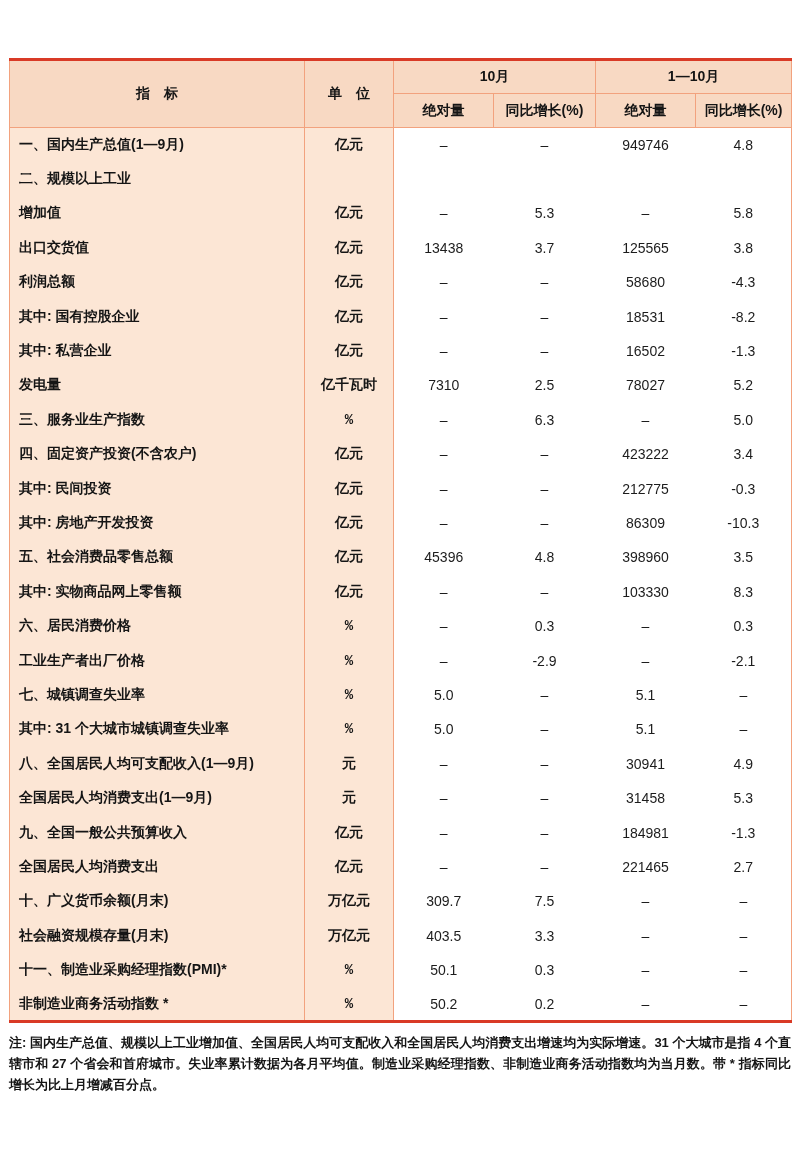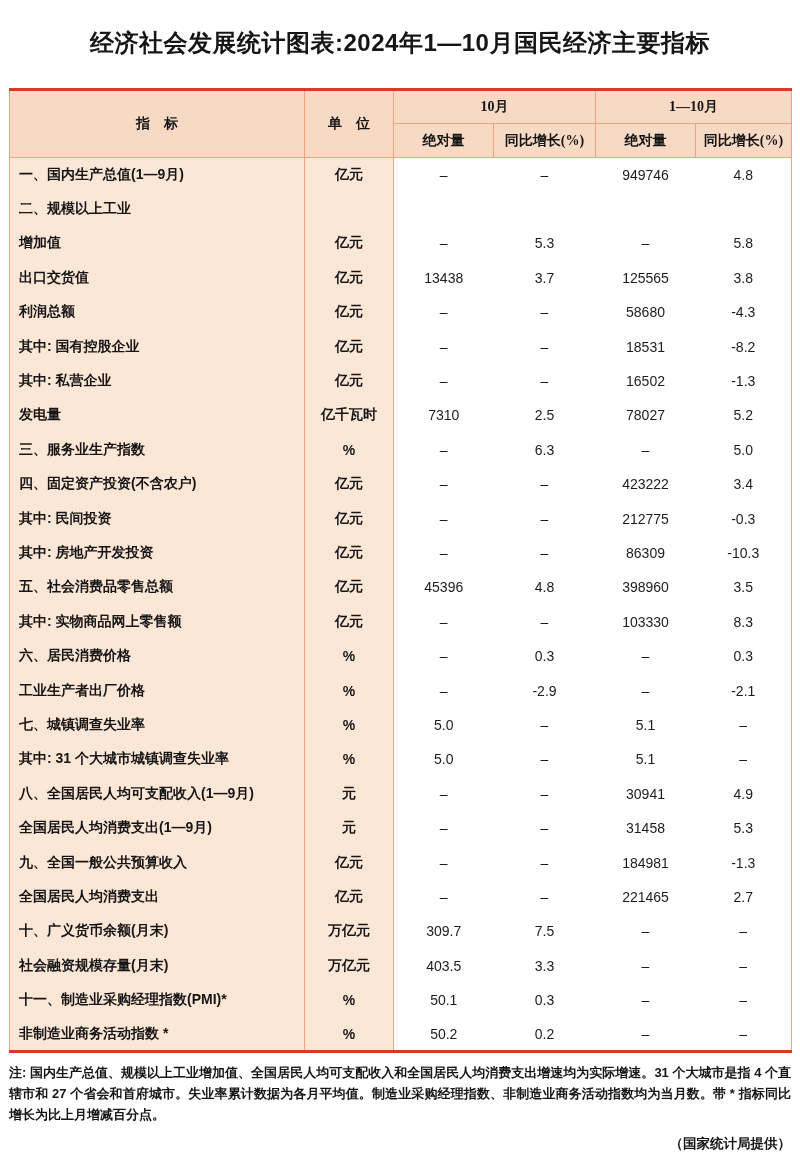--- a/index.html
+++ b/index.html
@@ -41,21 +41,20 @@
   col.c-my{width:102px;}
   col.c-ca{width:100px;}
   col.c-cy{width:96px;}
   thead th{
     background:var(--header_bg);
     border:1px solid var(--border_salmon);
     font-size:14px;
     font-weight:700;
     text-align:center;
     vertical-align:middle;
-    font-family:Liberation Serif, serif;
   }
   thead tr{height:34px;}
   tbody tr{height:34.4px;}
   tbody td{
     font-size:14px;
     vertical-align:middle;
     text-align:center;
     overflow:hidden;
     white-space:nowrap;
   }
@@ -64,20 +63,21 @@
     border-right:1px solid var(--border_salmon);
     text-align:left;
     font-weight:700;
     padding-left:9px;
   }
   tbody td.label.indent{}
   tbody td.unit{
     background:var(--label_bg);
     border-right:1px solid var(--border_salmon);
     font-weight:700;
+    font-family:Liberation Mono, monospace;
   }
   tbody td.num{
     background:#ffffff;
     font-weight:400;
     color:#1c1c1c;
   }
   .footnote{
     margin-top:9px;
     font-size:13px;
     line-height:21px;
@@ -89,21 +89,20 @@
     font-size:13.5px;
     font-weight:700;
     text-align:right;
   }
 </style>
 </head>
 <body>
 
 <div class="page">
 
-  <h1 class="page-title">经济社会发展统计图表:2024年1—10月国民经济主要指标</h1>
 
   <table class="indicators">
     <colgroup>
       <col class="c-ind">
         <col class="c-unit">
         <col class="c-ma">
         <col class="c-my">
         <col class="c-ca">
         <col class="c-cy">
     </colgroup>
@@ -328,15 +327,14 @@
           <td class="num">50.2</td>
           <td class="num">0.2</td>
           <td class="num">–</td>
           <td class="num">–</td>
         </tr>
       </tbody>
   </table>
 
   <p class="footnote">注: 国内生产总值、规模以上工业增加值、全国居民人均可支配收入和全国居民人均消费支出增速均为实际增速。31 个大城市是指 4 个直辖市和 27 个省会和首府城市。失业率累计数据为各月平均值。制造业采购经理指数、非制造业商务活动指数均为当月数。带 * 指标同比增长为比上月增减百分点。</p>
 
-  <p class="source-line">（国家统计局提供）</p>
 
 </div>
 
 </body></html>

